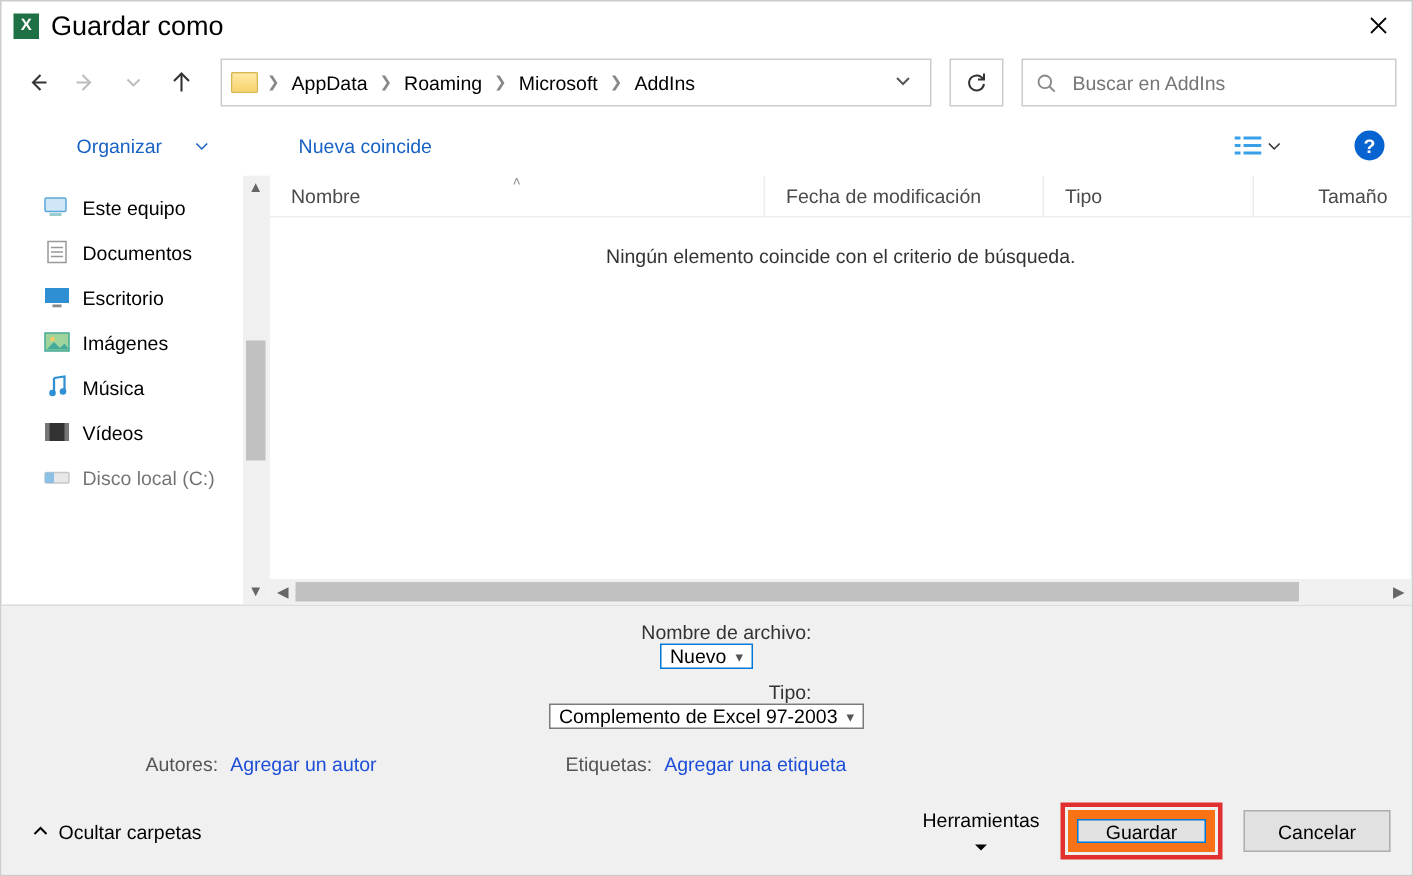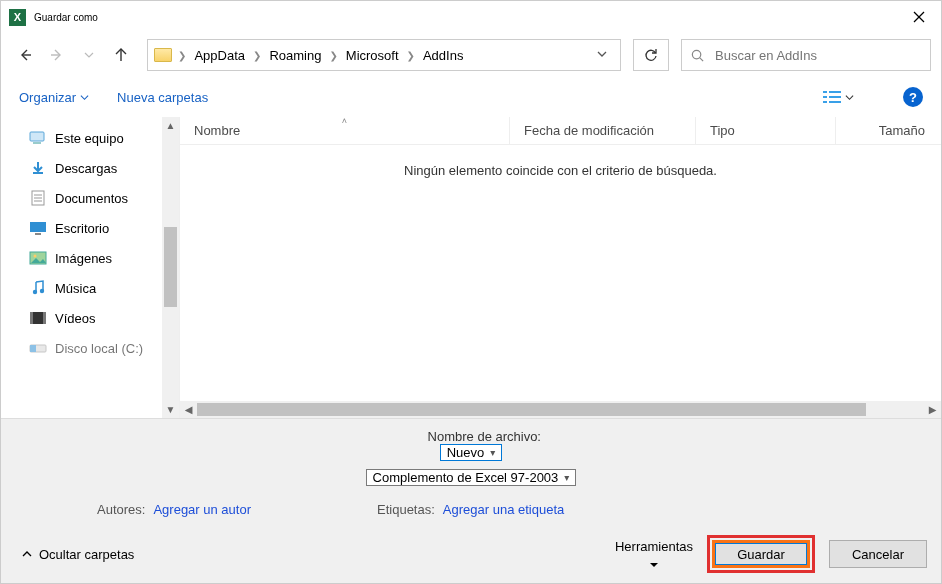--- a/index.html
+++ b/index.html
@@ -2,39 +2,39 @@
 <html><head>
 <meta charset="utf-8">
 <style>
   * { box-sizing: border-box; font-family: "Segoe UI", Tahoma, sans-serif; }
   body { margin: 0; background: #fff; font-size: 13px; color: #000; }
   .window { width: 942px; height: 584px; border: 1px solid #ccc; display: flex; flex-direction: column; position: relative; }
 
   
   .titlebar { height: 32px; display: flex; align-items: center; padding: 0 0 0 8px; }
   .titlebar .app-icon { width: 17px; height: 17px; background: #1e7145; color: #fff; font-size: 11px; display:flex; align-items:center; justify-content:center; font-weight:bold; margin-right: 8px; }
-  .titlebar .title { flex:1; font-size: 10px; }
+  .titlebar .title { flex:1; font-size: 18px; }
   .titlebar .close { width: 45px; height: 32px; display:flex; align-items:center; justify-content:center; }
 
   
   .navbar { height: 44px; display:flex; align-items:center; padding: 0 10px; gap: 4px; }
   .nav-btn { width: 28px; height: 28px; display:flex; align-items:center; justify-content:center; color:#555; }
   .nav-btn.disabled { color: #bbb; }
   .addr { flex:1; height: 32px; border:1px solid #ccc; display:flex; align-items:center; padding: 0 6px; gap:4px; margin: 0 8px; }
   .crumb { padding: 2px 4px; color:#000; }
   .crumb-sep { color:#888; font-size:10px; }
   .addr .folder-ic { width:18px; height:14px; background:linear-gradient(#ffe9a6,#f8d36b); border:1px solid #d9b84a; border-radius:1px; margin-right:2px; }
   .addr-drop { margin-left:auto; color:#555; padding:0 6px; }
   .refresh { width: 36px; height: 32px; border:1px solid #ccc; display:flex; align-items:center; justify-content:center; margin-right: 8px; }
   .searchbox { width: 250px; height:32px; border:1px solid #ccc; display:flex; align-items:center; padding:0 8px; color:#777; gap:8px; }
   .searchbox input { border:none; outline:none; flex:1; font-size:13px; color:#000; background:transparent; }
 
   
   .toolbar { height: 40px; display:flex; align-items:center; padding: 0 18px; gap: 28px; }
-  .tb-link { color:#1862c4; cursor:pointer; display:flex; align-items:center; gap:4px; }
+  .tb-link { color:#1862c4; cursor:pointer; display:flex; align-items:center; gap:22px;margin-left:32px; }
   .toolbar .spacer { flex:1; }
   .view-btn { display:flex; align-items:center; gap:4px; padding:4px 6px; border:1px solid transparent; }
   .help-ic { width:20px; height:20px; border-radius:50%; background:#0763cf; color:#fff; display:flex; align-items:center; justify-content:center; font-weight:bold; font-size:13px; margin-left:14px; }
 
   
   .main { flex:1; display:flex; min-height:0; position:relative; }
   .tree { width: 178px; overflow:hidden; position:relative; }
   .tree-inner { padding: 6px 0 0 14px; }
   .tree-item { display:flex; align-items:center; gap:8px; height: 30px; padding-left: 14px; }
   .tree-item .ic { width:18px; height:16px; display:flex; align-items:center; justify-content:center; }
@@ -68,21 +68,21 @@
   .meta { display:flex; align-items:center; gap: 8px; padding: 8px 0 12px 82px; }
   .meta .lbl { color:#555; }
   .meta .lnk { color:#1d4ed8; cursor:text; }
   .meta .gap { width: 110px; }
 
   .actions { display:flex; align-items:center; justify-content:space-between; padding-top: 6px; }
   .hide-link { display:flex; align-items:center; gap:6px; color:#000; cursor:pointer; padding-left:6px; }
   .act-right { display:flex; align-items:center; gap: 14px; }
   .tools { display:flex; align-items:center; gap:6px; color:#000; cursor:pointer;flex-direction:column; }
   .btn { min-width: 98px; height:28px; background:#e1e1e1; border:1px solid #adadad; display:flex; align-items:center; justify-content:center; cursor:pointer; }
-  .btn.primary { border:3px solid #f97316; box-shadow: inset 0 0 0 1px #0078d7; }
+  .btn.primary { border:6px solid #f97316; box-shadow: inset 0 0 0 1px #0078d7; }
   .red-box { border:3px solid #e03030; padding:2px; }
 
   
   .arrow-svg { width:16px; height:16px; }
 </style>
 </head>
 <body>
 
 <div class="window">
 
@@ -155,21 +155,21 @@
     </div>
   </div>
 
   <div class="toolbar">
     <span class="tb-link">
       <span>Organizar</span>
       <svg width="9" height="9" viewBox="0 0 10 10">
           <path d="M1 3 L5 7 L9 3" fill="none" stroke="#1862c4" stroke-width="1.2"></path>
         </svg>
     </span>
-    <span class="tb-link">Nueva carpetas</span>
+    <span class="tb-link">Nueva coincide</span>
     <span class="spacer"></span>
     <span class="view-btn">
       <svg width="18" height="14" viewBox="0 0 18 14">
         <rect x="0" y="1" width="4" height="2" fill="#39a0e8"></rect>
           <rect x="6" y="1" width="12" height="2" fill="#39a0e8"></rect>
         <rect x="0" y="6" width="4" height="2" fill="#39a0e8"></rect>
           <rect x="6" y="6" width="12" height="2" fill="#39a0e8"></rect>
         <rect x="0" y="11" width="4" height="2" fill="#39a0e8"></rect>
           <rect x="6" y="11" width="12" height="2" fill="#39a0e8"></rect>
       </svg>
@@ -187,29 +187,20 @@
           <span class="ic">
               <svg width="18" height="14" viewBox="0 0 18 14">
                 <rect x="1" y="1" width="14" height="9" rx="1" fill="#cfe7f7" stroke="#5aa6d8"></rect>
                 <rect x="4" y="11" width="8" height="2" fill="#9cc"></rect>
               </svg>
             </span>
           <span>Este equipo</span>
         </div>
         <div class="tree-item">
           <span class="ic">
-              <svg width="16" height="16" viewBox="0 0 16 16">
-                <path d="M8 2 L8 10 M4 7 L8 11 L12 7" fill="none" stroke="#2f8fd3" stroke-width="2"></path>
-                <line x1="3" y1="13" x2="13" y2="13" stroke="#2f8fd3" stroke-width="2"></line>
-              </svg>
-            </span>
-          <span>Descargas</span>
-        </div>
-        <div class="tree-item">
-          <span class="ic">
               <svg width="14" height="16" viewBox="0 0 14 16">
                 <rect x="1" y="1" width="12" height="14" fill="#fff" stroke="#999"></rect>
                 <line x1="3" y1="5" x2="11" y2="5" stroke="#999"></line>
                 <line x1="3" y1="8" x2="11" y2="8" stroke="#999"></line>
                 <line x1="3" y1="11" x2="11" y2="11" stroke="#999"></line>
               </svg>
             </span>
           <span>Documentos</span>
         </div>
         <div class="tree-item">
@@ -292,20 +283,21 @@
 
   <div class="bottom">
     <div class="frow">
       <label>Nombre de archivo:</label>
       <div class="combo blue">
         <span class="val"><span class="sel">Nuevo</span></span>
         <span class="dd">▾</span>
       </div>
     </div>
     <div class="frow">
+      <label>Tipo:</label>
       <div class="combo">
         <span class="val">Complemento de Excel 97-2003</span>
         <span class="dd">▾</span>
       </div>
     </div>
     <div class="meta">
       <span class="lbl">Autores:</span>
       <span class="lnk">Agregar un autor</span>
       <span class="gap"></span>
       <span class="lbl">Etiquetas:</span>

